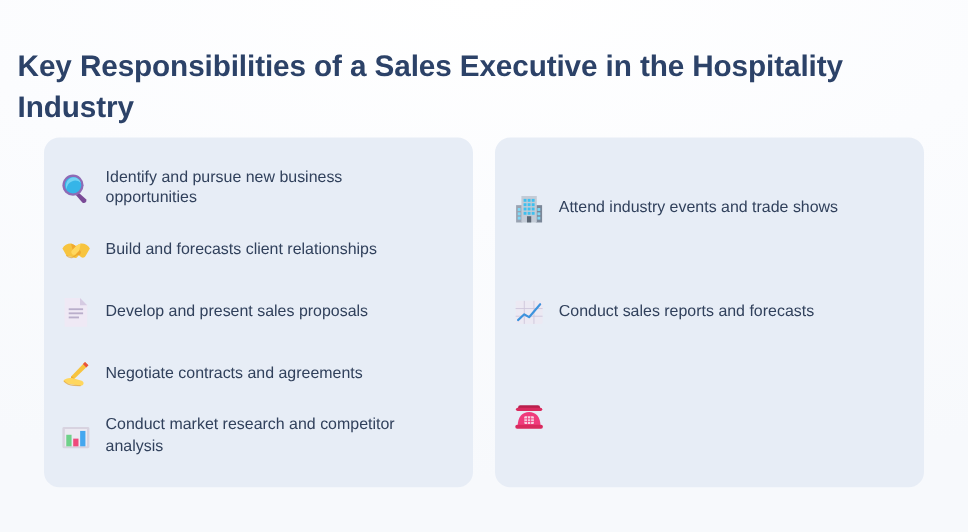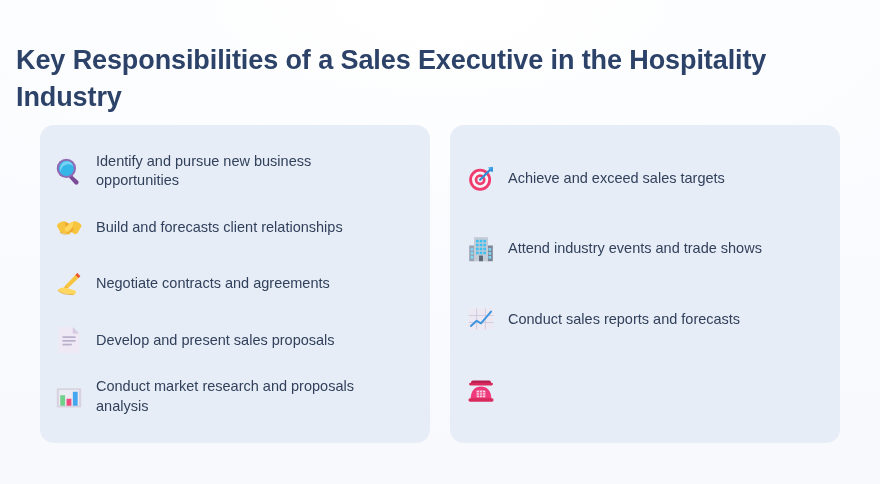--- a/index.html
+++ b/index.html
@@ -96,75 +96,61 @@
             <path d="M11 9 C13 9 15 10.4 16.6 12 L20.4 15.8 C21.6 17 21.5 18.8 20.3 19.9 C19.2 21 17.4 20.9 16.3 19.8 L13 16.5" fill="#f0a92e"></path>
             <path d="M21 8.8 C19 9 17.2 10.2 15.8 11.6 L12 15.4 C10.9 16.6 11 18.4 12.2 19.5 C13.3 20.5 15 20.4 16.1 19.3 L19.4 16" fill="#ffd75e"></path>
             <path d="M6 20.8 C7.8 22.6 10.3 23.6 12.6 22.9 L16.8 20" stroke="#e09a23" stroke-width="1.2" fill="none" opacity="0.6"></path>
           </svg>
         </span>
         <span class="itxt">Build and forecasts client relationships</span>
       </div>
 
       <div class="item">
         <span class="ico">
-          <svg width="28" height="28" viewBox="0 0 32 32">
-            <path d="M25.5 3.5 L29 7 L14.5 21 L10 22.5 L11.5 18 z" fill="#f7c43f"></path>
-            <path d="M25.5 3.5 L29 7 L26.8 9.2 L23.3 5.7 z" fill="#e8523f"></path>
-            <path d="M11.5 18 L10 22.5 L14.5 21 z" fill="#f0a92e"></path>
-            <path d="M3 23 C5 20.5 9 19.5 13 20.5 L22 23 C24 23.6 24.6 25.8 23.4 27.2 C22.7 28.1 21.5 28.5 20.3 28.2 L10 26.5 C7.5 26.1 5 25 3 23 z" fill="#ffd75e"></path>
-            <path d="M3.5 23.4 C6 26 10 27.6 14 27.8 L21 28.3" stroke="#e09a23" stroke-width="1.1" fill="none" opacity="0.65"></path>
-          </svg>
-        </span>
-        <span class="itxt">Negotiate contracts and agreements</span>
-      </div>
-
-      <div class="item">
-        <span class="ico">
           <svg width="26" height="28" viewBox="0 0 26 30">
             <path d="M2 1 H17 L24 8 V29 H2 z" fill="#efe9f5"></path>
             <path d="M17 1 L24 8 H17 z" fill="#d5cbe2"></path>
             <rect x="6" y="11" width="14" height="1.8" fill="#b9aecb"></rect>
             <rect x="6" y="15" width="14" height="1.8" fill="#b9aecb"></rect>
             <rect x="6" y="19" width="10" height="1.8" fill="#b9aecb"></rect>
           </svg>
         </span>
         <span class="itxt">Develop and present sales proposals</span>
       </div>
 
       <div class="item">
         <span class="ico">
           <svg width="28" height="28" viewBox="0 0 32 32">
+            <path d="M25.5 3.5 L29 7 L14.5 21 L10 22.5 L11.5 18 z" fill="#f7c43f"></path>
+            <path d="M25.5 3.5 L29 7 L26.8 9.2 L23.3 5.7 z" fill="#e8523f"></path>
+            <path d="M11.5 18 L10 22.5 L14.5 21 z" fill="#f0a92e"></path>
+            <path d="M3 23 C5 20.5 9 19.5 13 20.5 L22 23 C24 23.6 24.6 25.8 23.4 27.2 C22.7 28.1 21.5 28.5 20.3 28.2 L10 26.5 C7.5 26.1 5 25 3 23 z" fill="#ffd75e"></path>
+            <path d="M3.5 23.4 C6 26 10 27.6 14 27.8 L21 28.3" stroke="#e09a23" stroke-width="1.1" fill="none" opacity="0.65"></path>
+          </svg>
+        </span>
+        <span class="itxt">Negotiate contracts and agreements</span>
+      </div>
+
+      <div class="item">
+        <span class="ico">
+          <svg width="28" height="28" viewBox="0 0 32 32">
             <rect x="2" y="6" width="28" height="22" rx="1.5" fill="#d8d3e0"></rect>
             <rect x="4.5" y="8" width="23" height="18" fill="#eceaf2"></rect>
             <rect x="6" y="14" width="5.5" height="12" fill="#6fd18a"></rect>
             <rect x="13.2" y="18" width="5.5" height="8" fill="#ef4a7b"></rect>
             <rect x="20.4" y="10" width="5.5" height="16" fill="#45a7ef"></rect>
           </svg>
         </span>
-        <span class="itxt">Conduct market research and proposals analysis</span>
+        <span class="itxt">Conduct market research and competitor analysis</span>
       </div>
 
     </div>
 
     <div class="card right">
 
-      <div class="item">
-        <span class="ico">
-          <svg width="28" height="28" viewBox="0 0 32 32">
-            <circle cx="15" cy="18" r="12.5" fill="#ef3b6e"></circle>
-            <circle cx="15" cy="18" r="9.3" fill="#f6f3f7"></circle>
-            <circle cx="15" cy="18" r="6.2" fill="#ef3b6e"></circle>
-            <circle cx="15" cy="18" r="3.1" fill="#f6f3f7"></circle>
-            <path d="M15 18 L28 5" stroke="#2f8fd6" stroke-width="2.6" stroke-linecap="round"></path>
-            <path d="M24 4 L29.5 3 L28.5 8.5 z" fill="#3ea6e8"></path>
-            <path d="M26.5 8 L29.5 3 L29.6 9.5 z" fill="#2f8fd6"></path>
-          </svg>
-        </span>
-        <span class="itxt">Achieve and exceed sales targets</span>
-      </div>
 
 
       <div class="item">
         <span class="ico">
           <svg width="28" height="28" viewBox="0 0 32 32">
             <rect x="2.5" y="12" width="6.5" height="18" fill="#9aa3b2"></rect>
             <rect x="23" y="12" width="6.5" height="18" fill="#7b8798"></rect>
             <rect x="8" y="2.5" width="16" height="27.5" fill="#c3cbd6"></rect>
             <g fill="#3ec0ef">
               <rect x="10.3" y="5.5" width="3" height="3"></rect>

